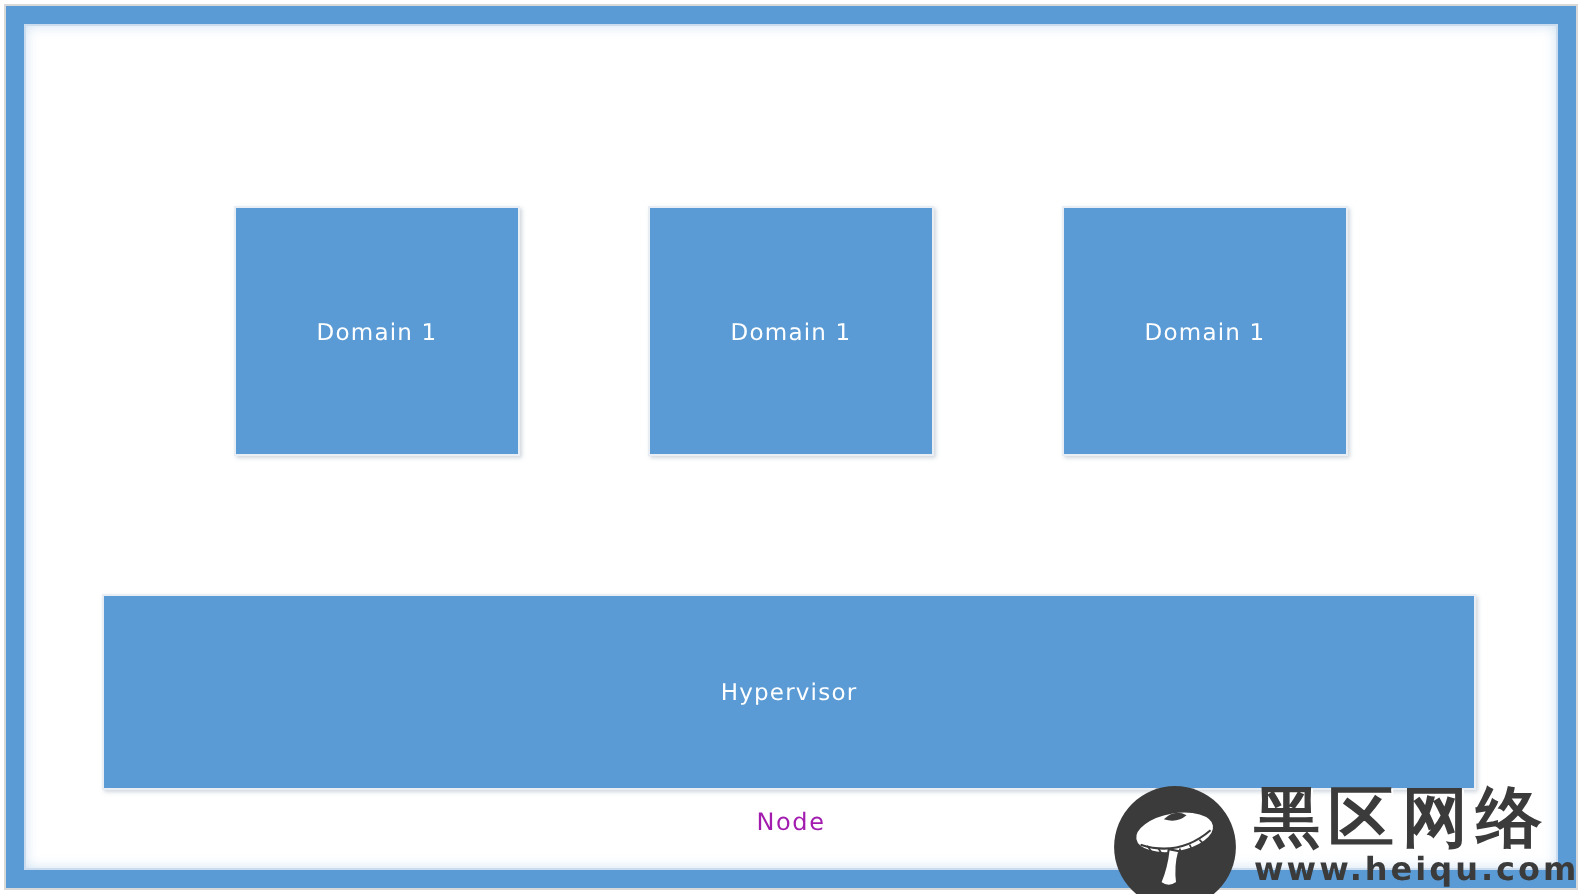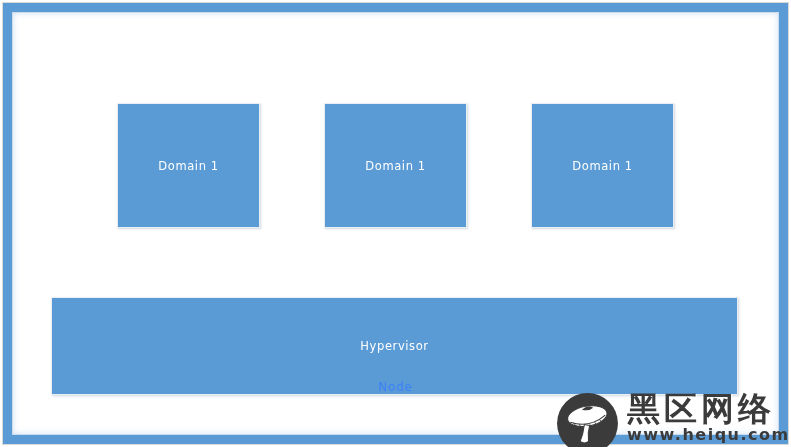--- a/index.html
+++ b/index.html
@@ -32,23 +32,23 @@
     letter-spacing:.6px;
     box-sizing:border-box;
   }
   .domain-box{width:143px;height:125px;top:103px;}
   .domain-1{left:117px;}
   .domain-2{left:324px;}
   .domain-3{left:531px;}
   .hypervisor-bar{left:51px;top:272px;width:687px;height:98px;margin-top:25px;}
   .node-label{
     position:absolute;
-    left:0;right:0;top:380px;
+    left:0;right:0;top:404px;
     text-align:center;
-    color:#3b82f6;
+    color:#a21caf;
     font-size:12px;
     letter-spacing:.8px;
   }
   
   .watermark{
     position:absolute;
     left:556px;top:380px;
     display:flex;align-items:flex-start;
     z-index:5;
     margin-top:12px;

